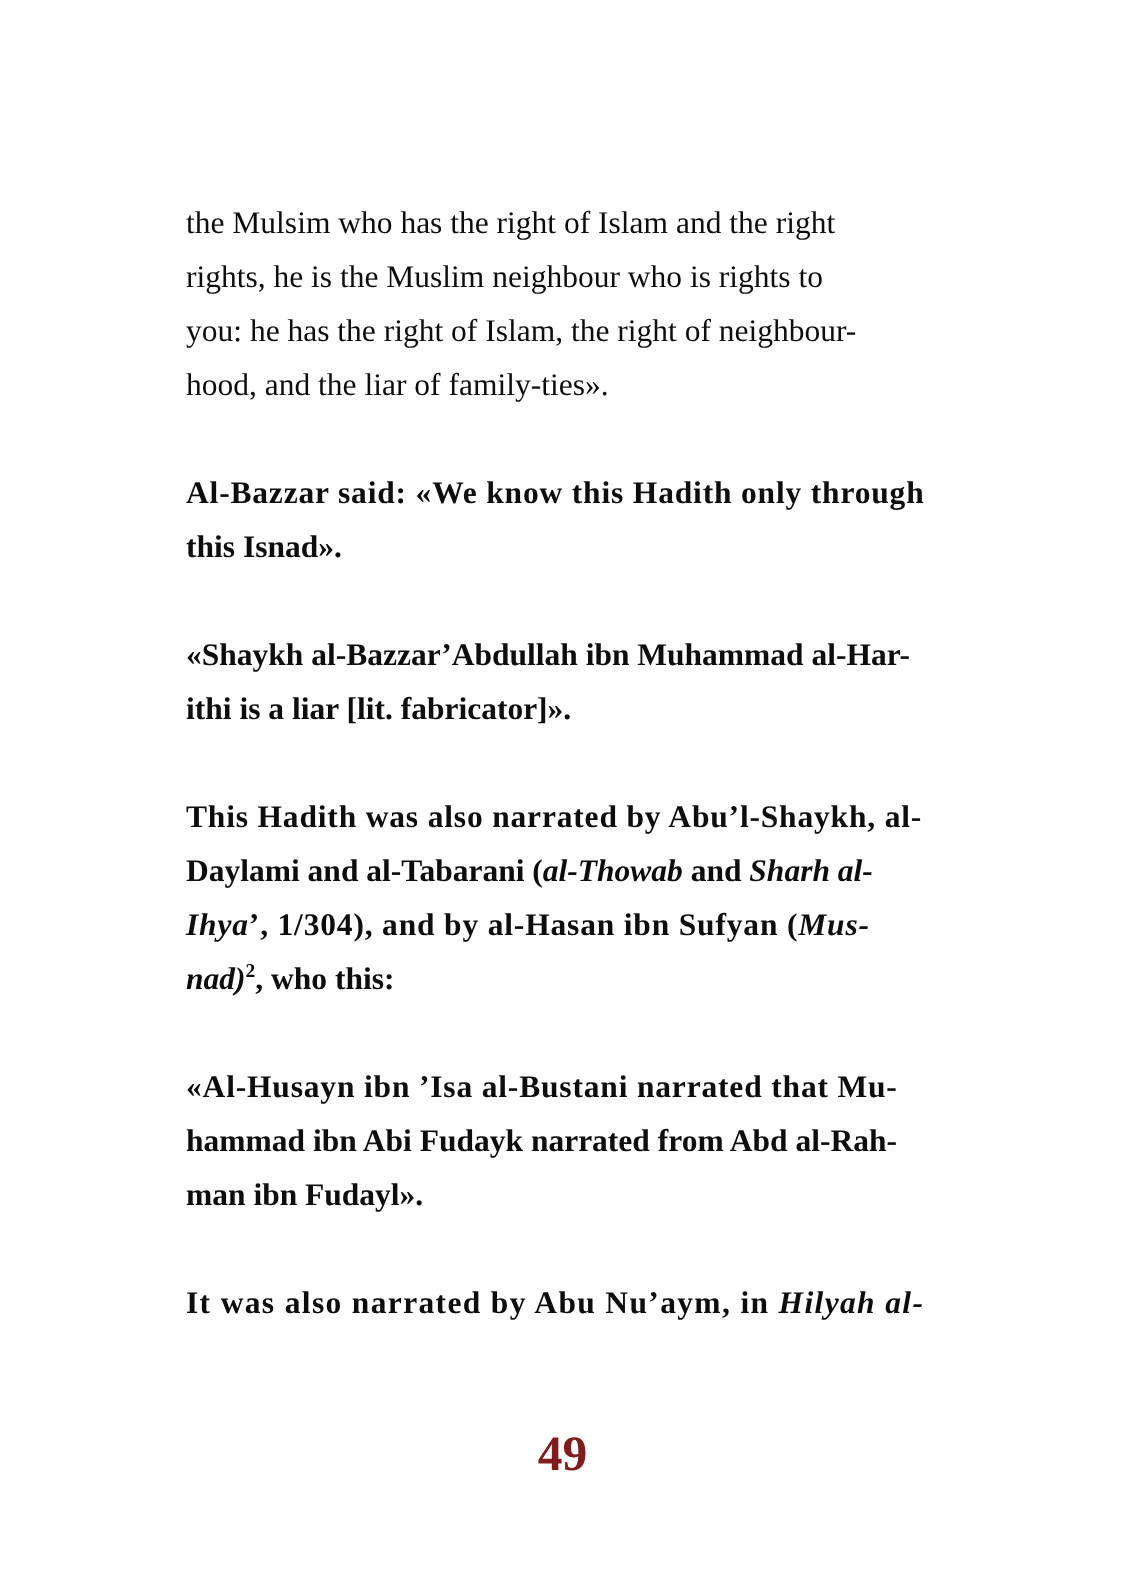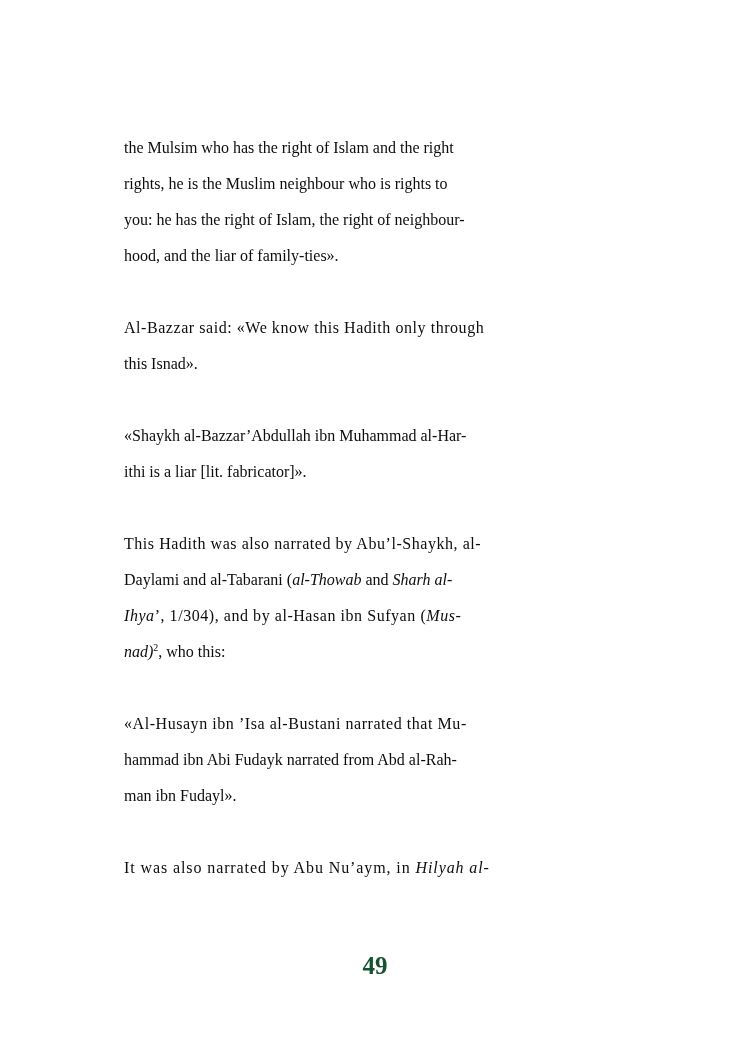--- a/index.html
+++ b/index.html
@@ -27,26 +27,27 @@
 
   #text-block {
     position: absolute;
     left: 124px;
     top: 130px;
     width: 522px;
   }
 
   .para {
     margin: 0 0 0 0;
-    font-size: 16px;
+    font-size: 21px;
     line-height: 36px;
     text-align: left;
   }
   .para + .para {
     margin-top: 36px;
+    font-weight: bold;
   }
 
   
   .line {
     display: block;
     white-space: nowrap;
   }
   
   .line.j {
     display: flex;
@@ -69,24 +70,24 @@
   .t1 { letter-spacing: 0.55px; }
   .t2 { letter-spacing: 1.9px; }
   .t3 { letter-spacing: 0.9px; }
 
   #page-number {
     position: absolute;
     left: 0;
     top: 952px;
     width: 750px;
     text-align: center;
-    font-size: 25px;
+    font-size: 33px;
     font-weight: bold;
     font-family: "Liberation Serif", "DejaVu Serif", serif;
-    color: #14532d;
+    color: #7f1d1d;
   }
 </style>
 </head>
 <body>
 
 <div id="page">
 
   <div id="text-block">
 
     <p class="para">

